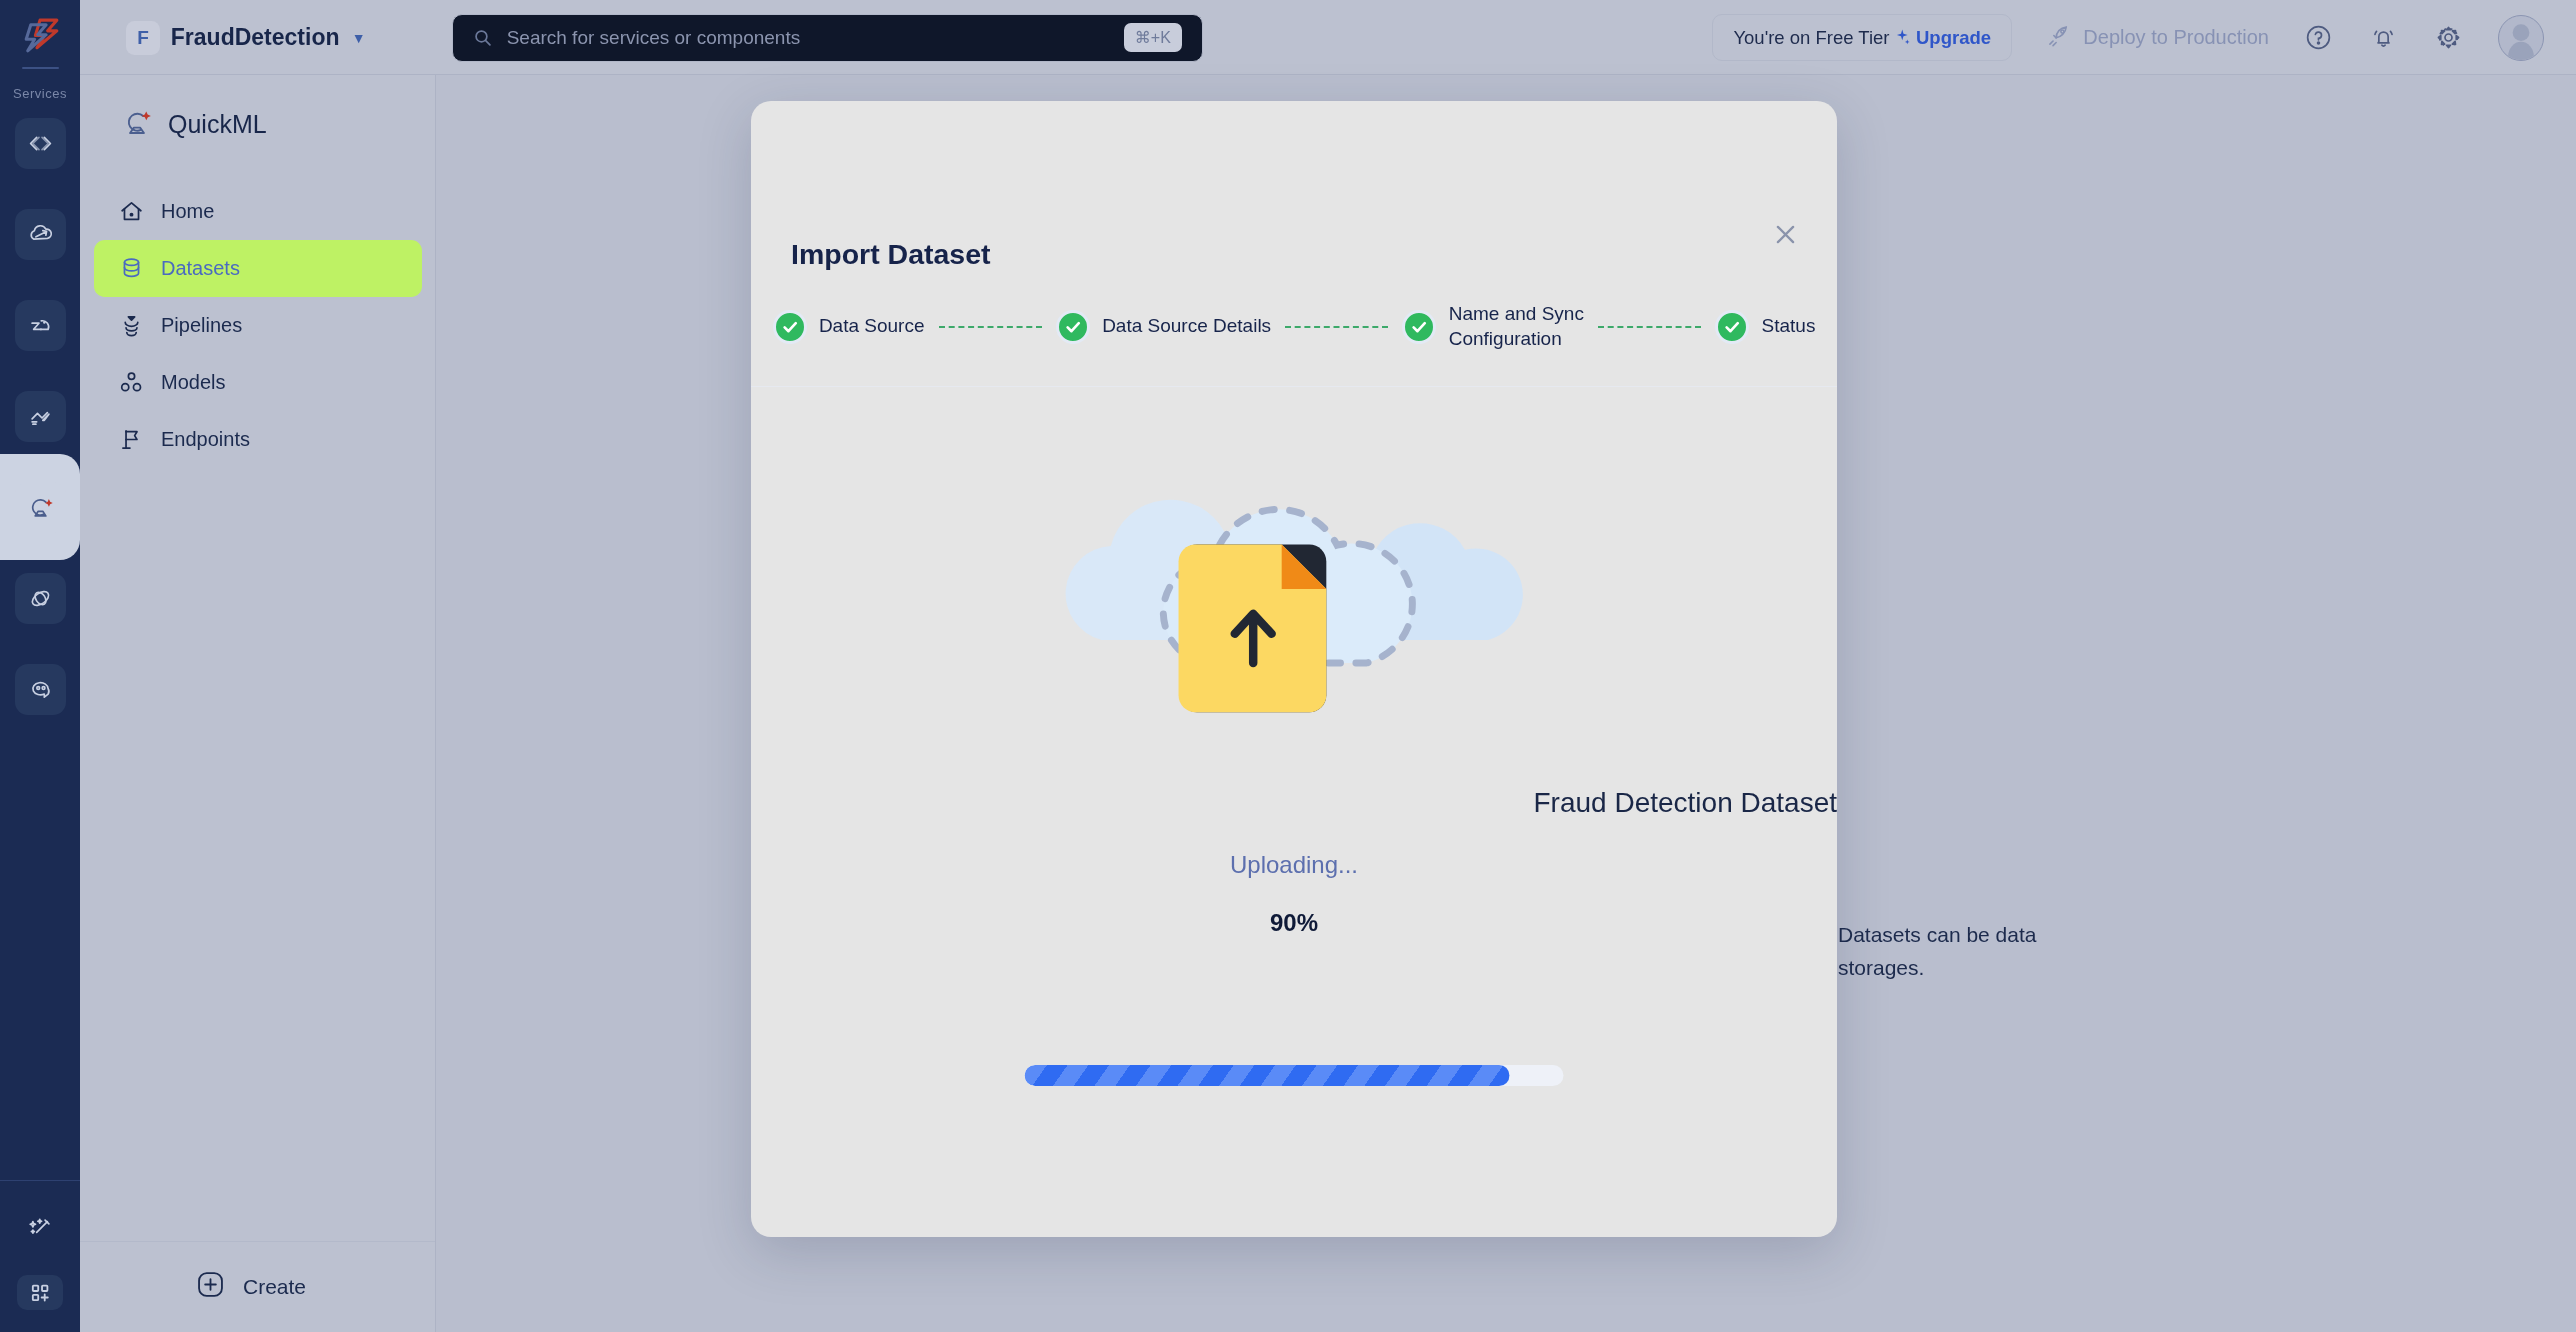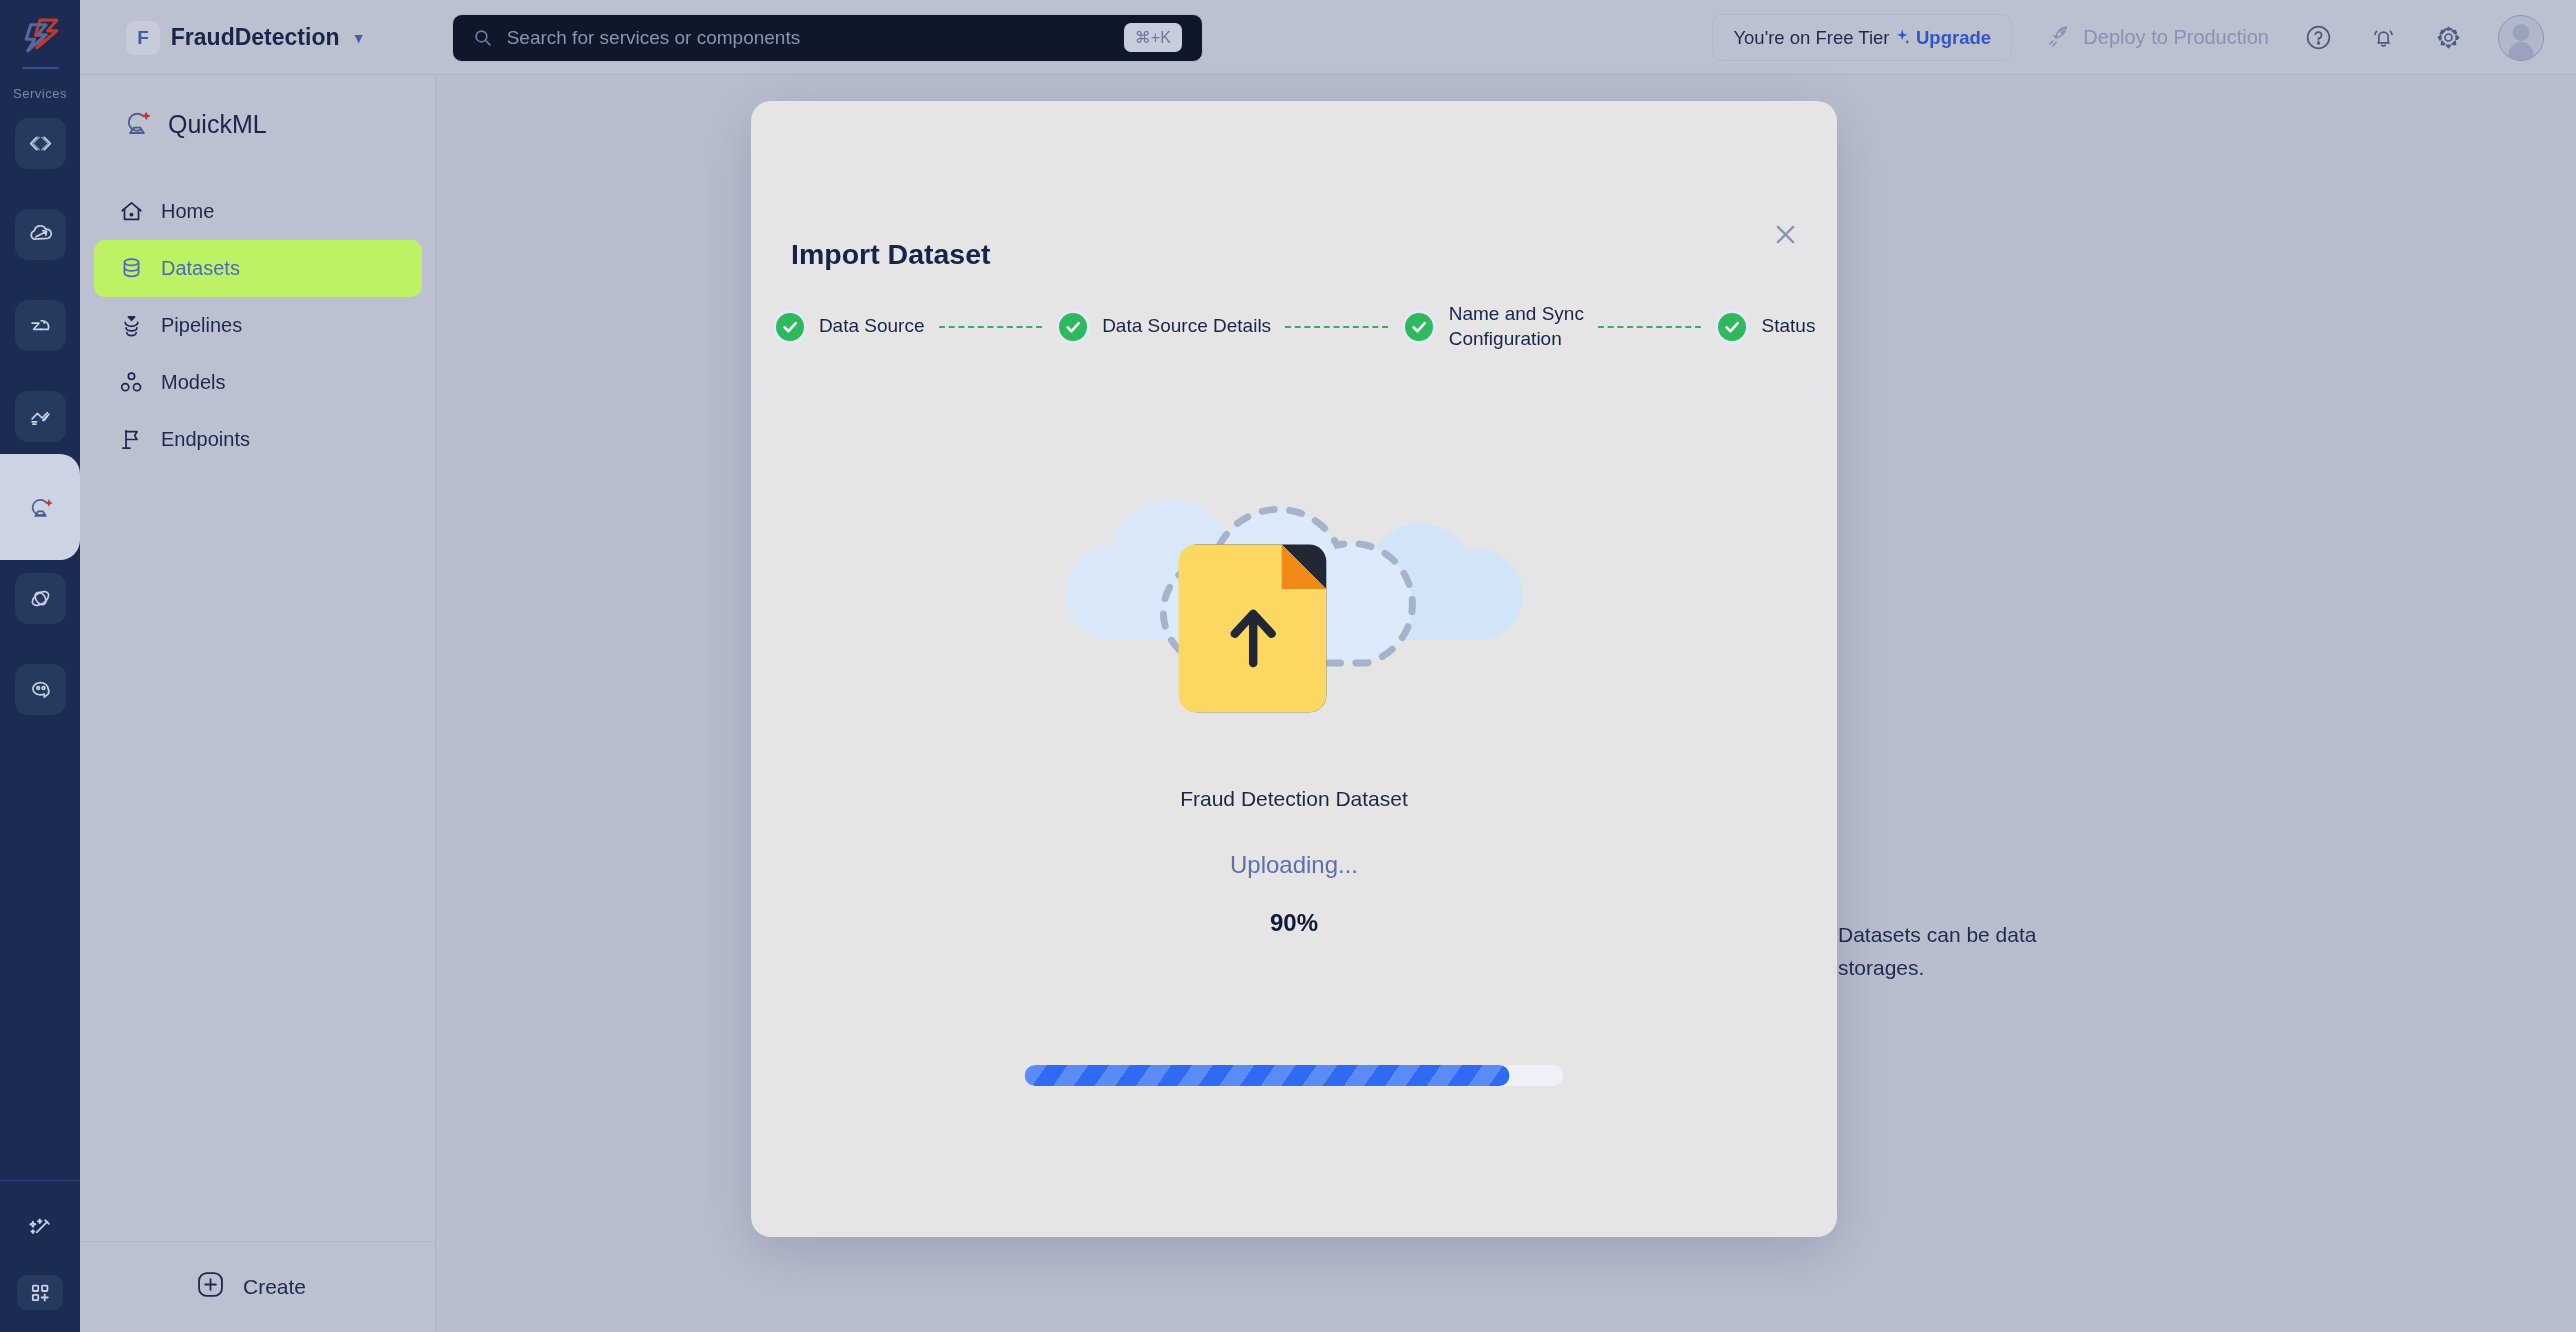--- a/index.html
+++ b/index.html
@@ -201,21 +201,21 @@
     position: absolute; left: 0; right: 0; top: 285px; height: 0.8px; background: #e6e9f0;
   }
 
   
   .illus {
     position: absolute; left: 50%; transform: translateX(-50%);
     top: 308px; width: 585px; height: 331px;
   }
   .up-title {
     position: absolute; left: 0; right: 0; top: 686px;
-    text-align: center; color: #1a2747; font-size: 21px;
+    text-align: right; color: #1a2747; font-size: 28px;
   }
   .up-status {
     position: absolute; left: 0; right: 0; top: 750px;
     text-align: center; color: #5c6fae; font-size: 24px;
   }
   .up-pct {
     position: absolute; left: 0; right: 0; top: 808px;
     text-align: center; color: #0f1a38; font-size: 24px; font-weight: bold;
   }
   .pbar-track {

